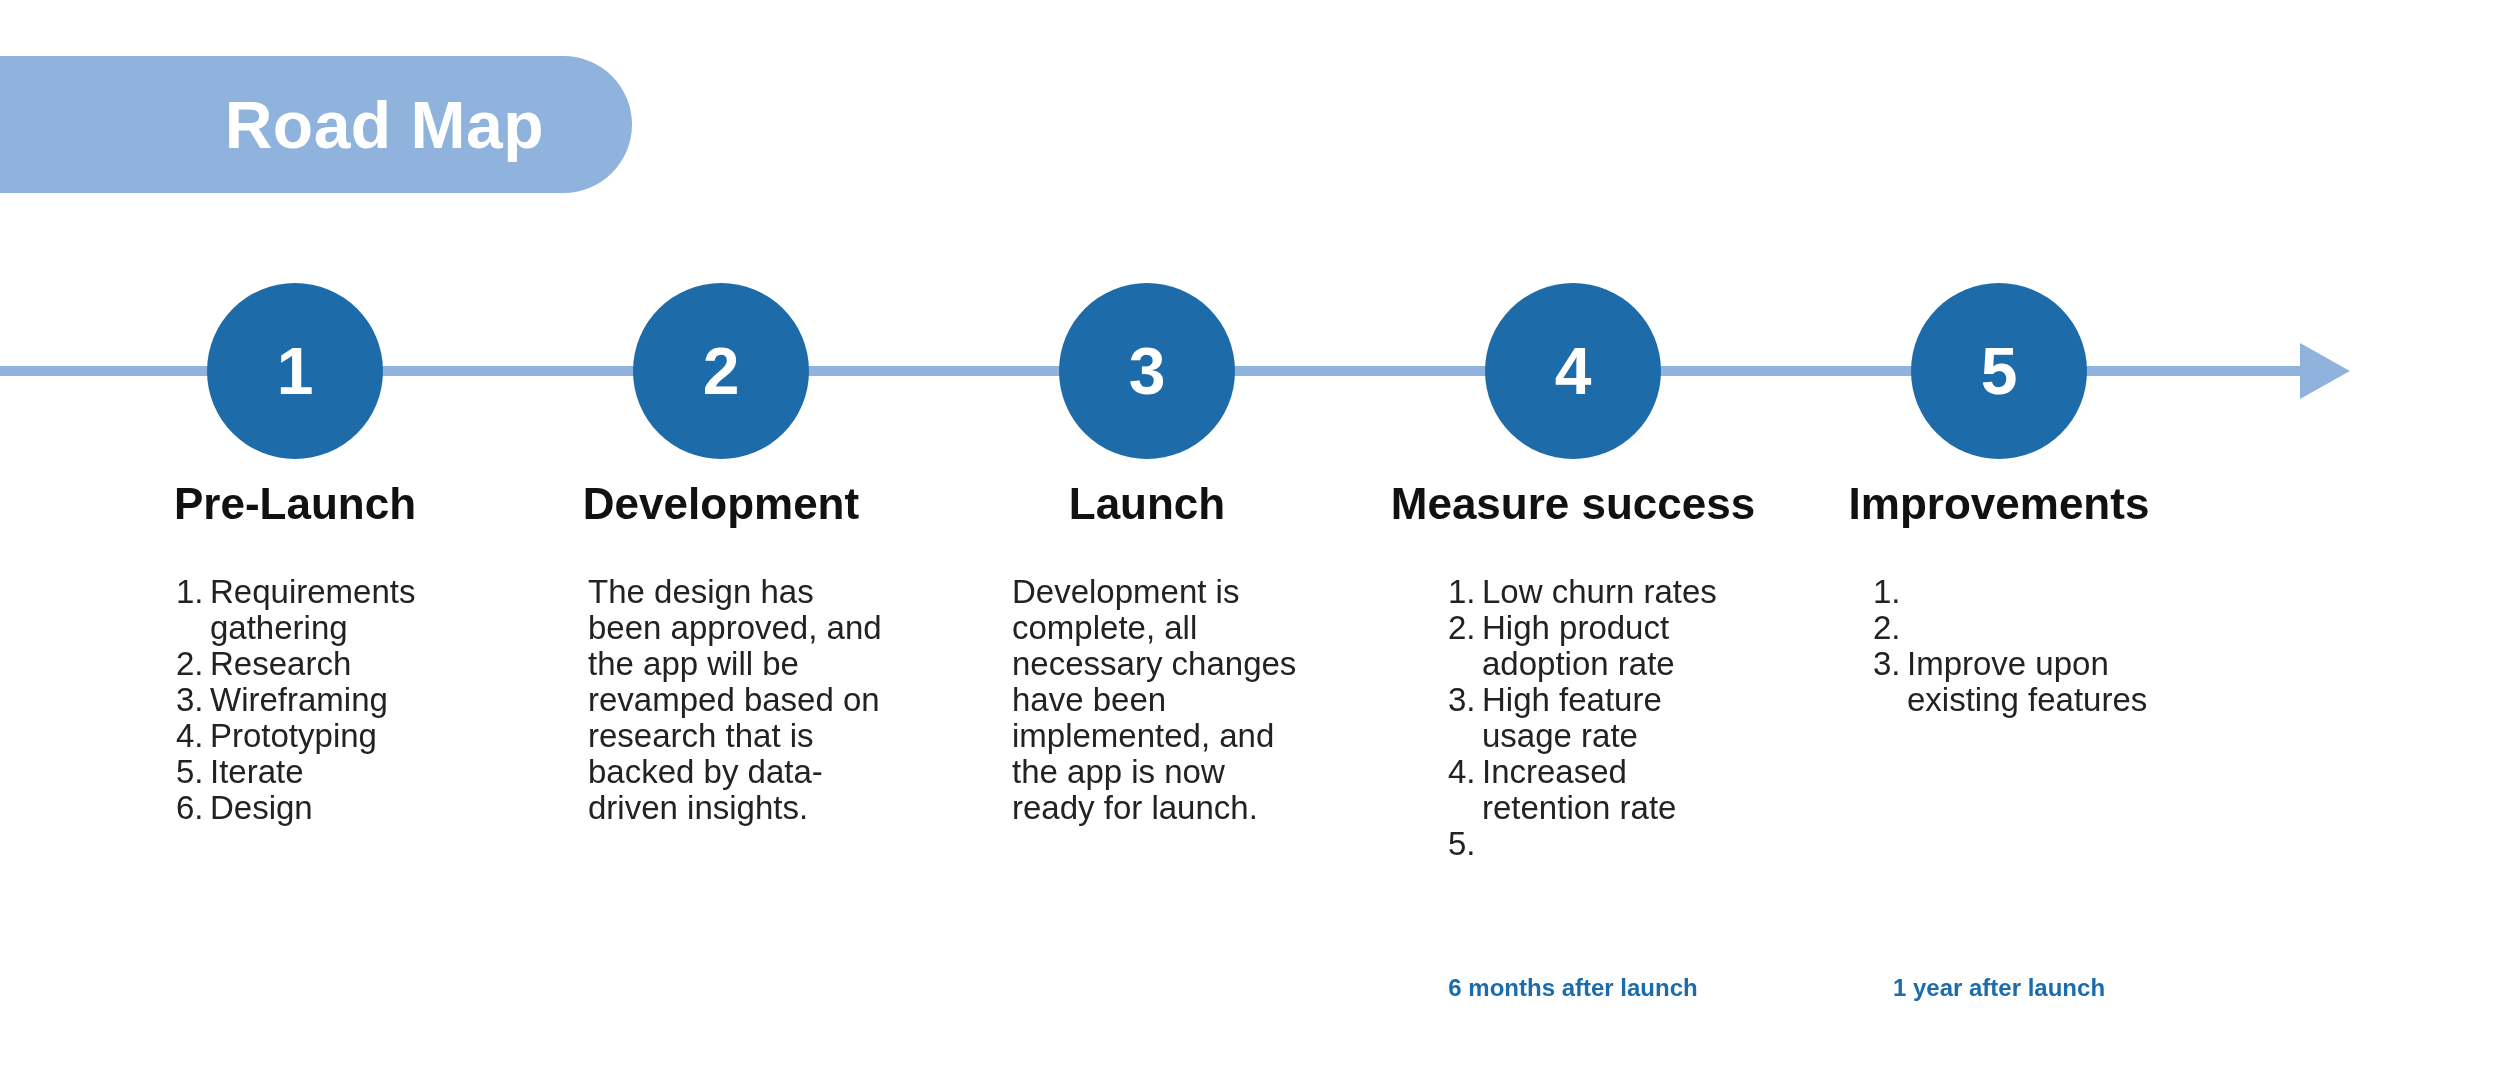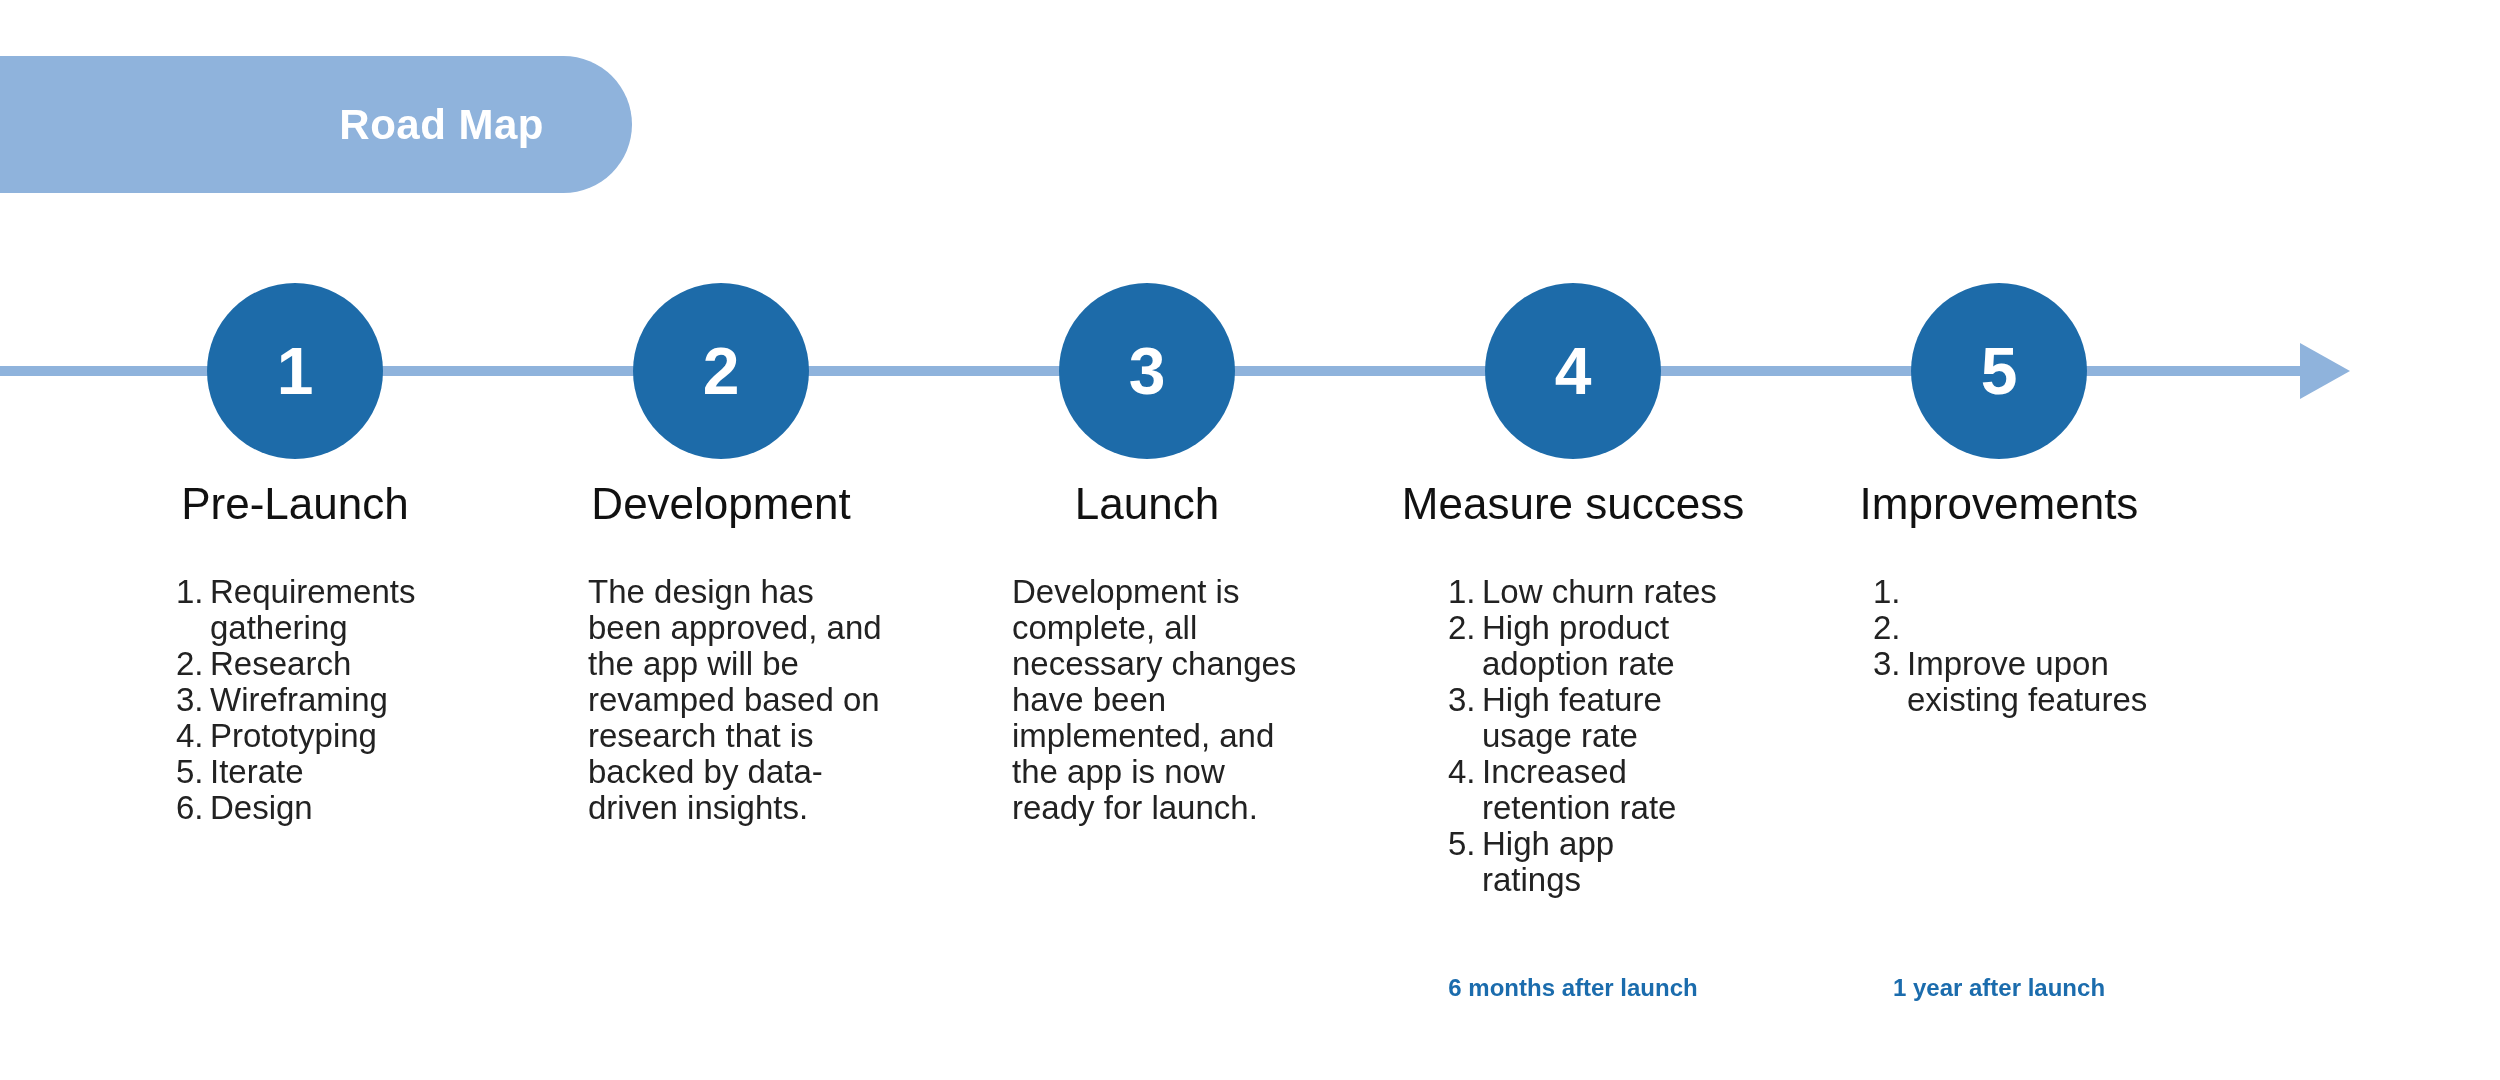--- a/index.html
+++ b/index.html
@@ -11,21 +11,21 @@
   }
 
   
   .badge {
     position:absolute; left:0; top:56px; width:632px; height:137px;
     background:#8fb3dc; border-radius:0 69px 69px 0;
     display:flex; align-items:center; justify-content:flex-end;
     padding-right:88px;
   }
   .badge-label {
-    color:#ffffff; font-size:42px; font-weight:bold; letter-spacing:0.5px;
+    color:#ffffff; font-size:66px; font-weight:bold; letter-spacing:0.5px;
   }
 
   
   .timeline-line {
     position:absolute; left:0; top:366px; width:2302px; height:10px;
     background:#8fb3dc;
   }
   .arrow-head {
     position:absolute; left:2300px; top:343px; width:0; height:0;
     border-left:50px solid #8fb3dc;
@@ -39,21 +39,21 @@
   }
   .step-num { color:#ffffff; font-size:66px; font-weight:bold; }
   .pos-c1 { left:207px; } .pos-c2 { left:633px; } .pos-c3 { left:1059px; }
   .pos-c4 { left:1485px; } .pos-c5 { left:1911px; }
 
   
   .col { position:absolute; top:478px; width:420px; }
   .c1 { left:85px; }  .c2 { left:511px; }  .c3 { left:937px; }
   .c4 { left:1363px; } .c5 { left:1789px; }
   .col-title {
-    text-align:center; font-size:44px; font-weight:normal; color:#111111;
+    text-align:center; font-size:44px; font-weight:bold; color:#111111;
     line-height:52px; margin-bottom:44px;
   }
   .col-body { font-size:33px; line-height:36px; color:#222222; }
   .c1 .col-body { margin-left:91px; width:265px; }
   .c2 .col-body { margin-left:77px; width:300px; }
   .c3 .col-body { margin-left:75px; width:288px; }
   .c4 .col-body { margin-left:85px; width:272px; }
   .c5 .col-body { margin-left:84px; width:284px; }
   .li-row { display:flex; }
   .li-num { flex:0 0 34px; }
@@ -148,21 +148,20 @@
         <div class="li-row">
           <span class="li-num">3.</span>
           <span class="li-text">High feature usage rate</span>
         </div>
         <div class="li-row">
           <span class="li-num">4.</span>
           <span class="li-text">Increased retention rate</span>
         </div>
         <div class="li-row">
           <span class="li-num">5.</span>
-          <span class="li-text">High app ratings</span>
         </div>
       </div>
     <div class="caption">6 months after launch</div>
   </div>
 
   <div class="col c5">
     <div class="col-title">Improvements</div>
     <div class="col-body">
         <div class="li-row">
           <span class="li-num">1.</span>

